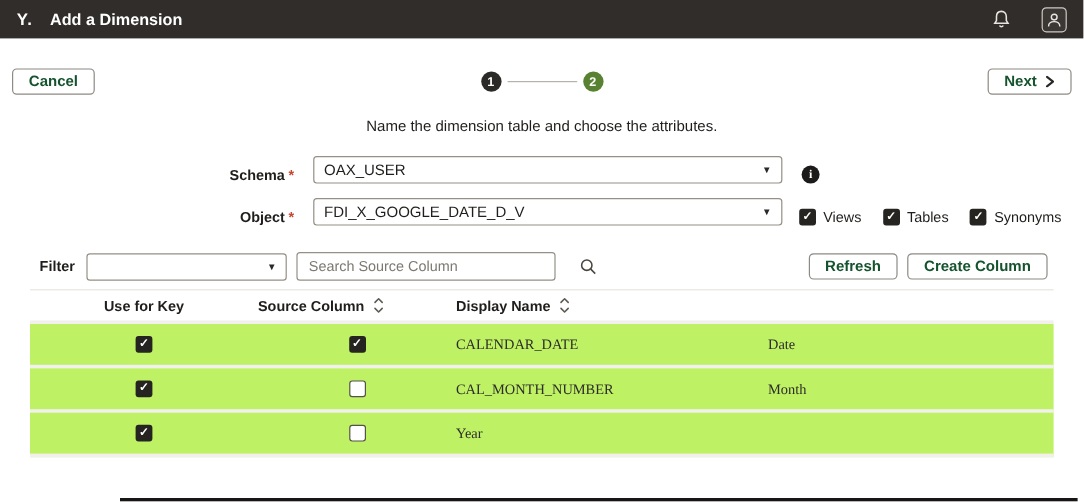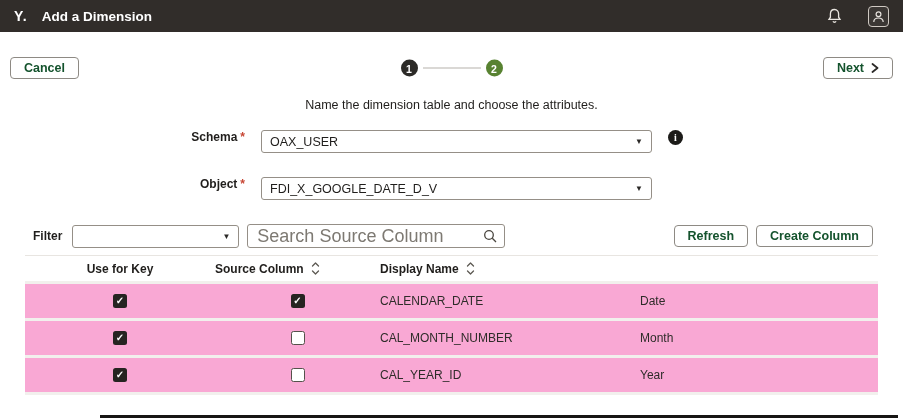--- a/index.html
+++ b/index.html
@@ -27,21 +27,21 @@
     display:flex; align-items:center; justify-content:center; cursor:pointer; }
   .step-1 { background:#2c2a27; }
   .step-2 { background:#588231; }
   .step-line { width:58px; height:1.5px; background:#b5b1ab; margin:0 5px; }
 
   
   .subtitle { margin-top:18px; text-align:center; font-size:12.5px; font-weight:400; color:#201e1c; }
 
   
   .form { margin-top:18px; }
-  .form-row { display:flex; align-items:flex-start; margin-bottom:24px; }
+  .form-row { display:flex; align-items:flex-end; margin-bottom:12px; }
   .form-label { width:245px; text-align:right; font-size:12px; font-weight:bold; color:#201e1c; }
   .req { color:#c74634; margin-left:3px; font-size:12px; }
   .field { margin-left:16px; width:391px; height:23px; border:1px solid #958f87; border-radius:3px;
     background:#fff; display:flex; align-items:center; padding:0 8px; font-size:12.5px; color:#201e1c; }
   .select { justify-content:space-between; cursor:pointer; }
   .caret { font-size:8px; color:#2b2927; margin-left:8px; }
   input.text-field { outline:none; font-family:"Liberation Sans",sans-serif; }
   .info-dot { margin-left:16px; width:15px; height:15px; border-radius:50%; background:#1c1b19; color:#fff;
     font-size:10px; font-weight:bold; display:flex; align-items:center; justify-content:center;
     font-family:"Liberation Serif", serif; cursor:pointer; }
@@ -52,36 +52,36 @@
   .cb { width:14px; height:14px; border-radius:2.5px; display:inline-flex; align-items:center; justify-content:center; cursor:pointer; flex:0 0 auto; }
   .cb.checked { background:#262421; }
   .cb.checked::after { content:"✓"; color:#fff; font-size:10px; font-weight:bold; line-height:1; }
   .cb.unchecked { background:#fff; border:1.6px solid #55514b; }
 
   
   .filter-row { margin-top:22px; display:flex; align-items:center; padding-left:33px; padding-right:30px; }
   .filter-label { font-size:12px; font-weight:bold; }
   .filter-select { margin-left:10px; width:167px; }
   .search-wrap { margin-left:8px; position:relative; width:258px; }
-  .search-input { width:258px; height:24px; border:1px solid #958f87; border-radius:3px; padding:0 28px 0 9px;
-    font-size:18px; color:#201e1c; font-family:"Liberation Sans",sans-serif; outline:none; }
+  .search-input { width:216px; height:24px; border:1px solid #958f87; border-radius:3px; padding:0 28px 0 9px;
+    font-size:12px; color:#201e1c; font-family:"Liberation Sans",sans-serif; outline:none; }
   .search-input::placeholder { color:#7d7972; opacity:1; }
   .search-icon { position:absolute; right:8px; top:5px; }
   .filter-spacer { flex:1; }
   .filter-row .btn { margin-left:8px; }
 
   
   .table { margin:7px 25px 0 25px; }
   .t-header { display:grid; grid-template-columns:190px 165px 260px 1fr; align-items:center; height:29px;
     border-top:1px solid #e8e5e1; border-bottom:3px solid #f2f0ed; }
   .t-header .hcell { font-size:12px; font-weight:bold; color:#201e1c; display:flex; align-items:center; gap:7px; }
   .hcell.first { padding-left:8px; }
   .hcell.center { justify-content:center; }
   .t-row { display:grid; grid-template-columns:190px 165px 260px 1fr; align-items:center; height:37px;
-    border-bottom:3px solid #f2f0ed; background:#f9a8d4; }
+    border-bottom:3px solid #f2f0ed; background:#bef264;font-family:Liberation Serif, serif; }
   .t-row .cell { font-size:12px; color:#2e2c29; }
   .cell.cb-cell { display:flex; justify-content:center; }
   .sort-icon { display:inline-flex; }
 
   
   .bottom-strip { position:absolute; bottom:0; left:100px; right:5px; height:3px; background:#171614; }
 </style>
 </head>
 <body>
 
@@ -136,20 +136,34 @@
     </div>
 
     <div class="form-row">
       <span class="form-label">
         <span>Object</span><span class="req">*</span>
       </span>
       <div class="field select">
         <span>FDI_X_GOOGLE_DATE_D_V</span>
         <span class="caret">▼</span>
       </div>
+      <div class="check-group">
+          <span class="check-item">
+            <span class="cb checked"></span>
+            <span>Views</span>
+          </span>
+          <span class="check-item">
+            <span class="cb checked"></span>
+            <span>Tables</span>
+          </span>
+          <span class="check-item">
+            <span class="cb checked"></span>
+            <span>Synonyms</span>
+          </span>
+        </div>
     </div>
 
 
   </div>
 
   <div class="filter-row">
     <span class="filter-label">Filter</span>
     <div class="field select filter-select">
       <span></span>
       <span class="caret">▼</span>
@@ -211,20 +225,19 @@
           <span class="cell">CAL_MONTH_NUMBER</span>
           <span class="cell">Month</span>
         </div>
         <div class="t-row">
           <span class="cell cb-cell">
             <span class="cb checked"></span>
           </span>
           <span class="cell cb-cell">
             <span class="cb unchecked"></span>
           </span>
-          <span class="cell">CAL_YEAR_ID</span>
           <span class="cell">Year</span>
         </div>
       </div>
   </div>
 
   <div class="bottom-strip"></div>
 </div>
 
 </body></html>

